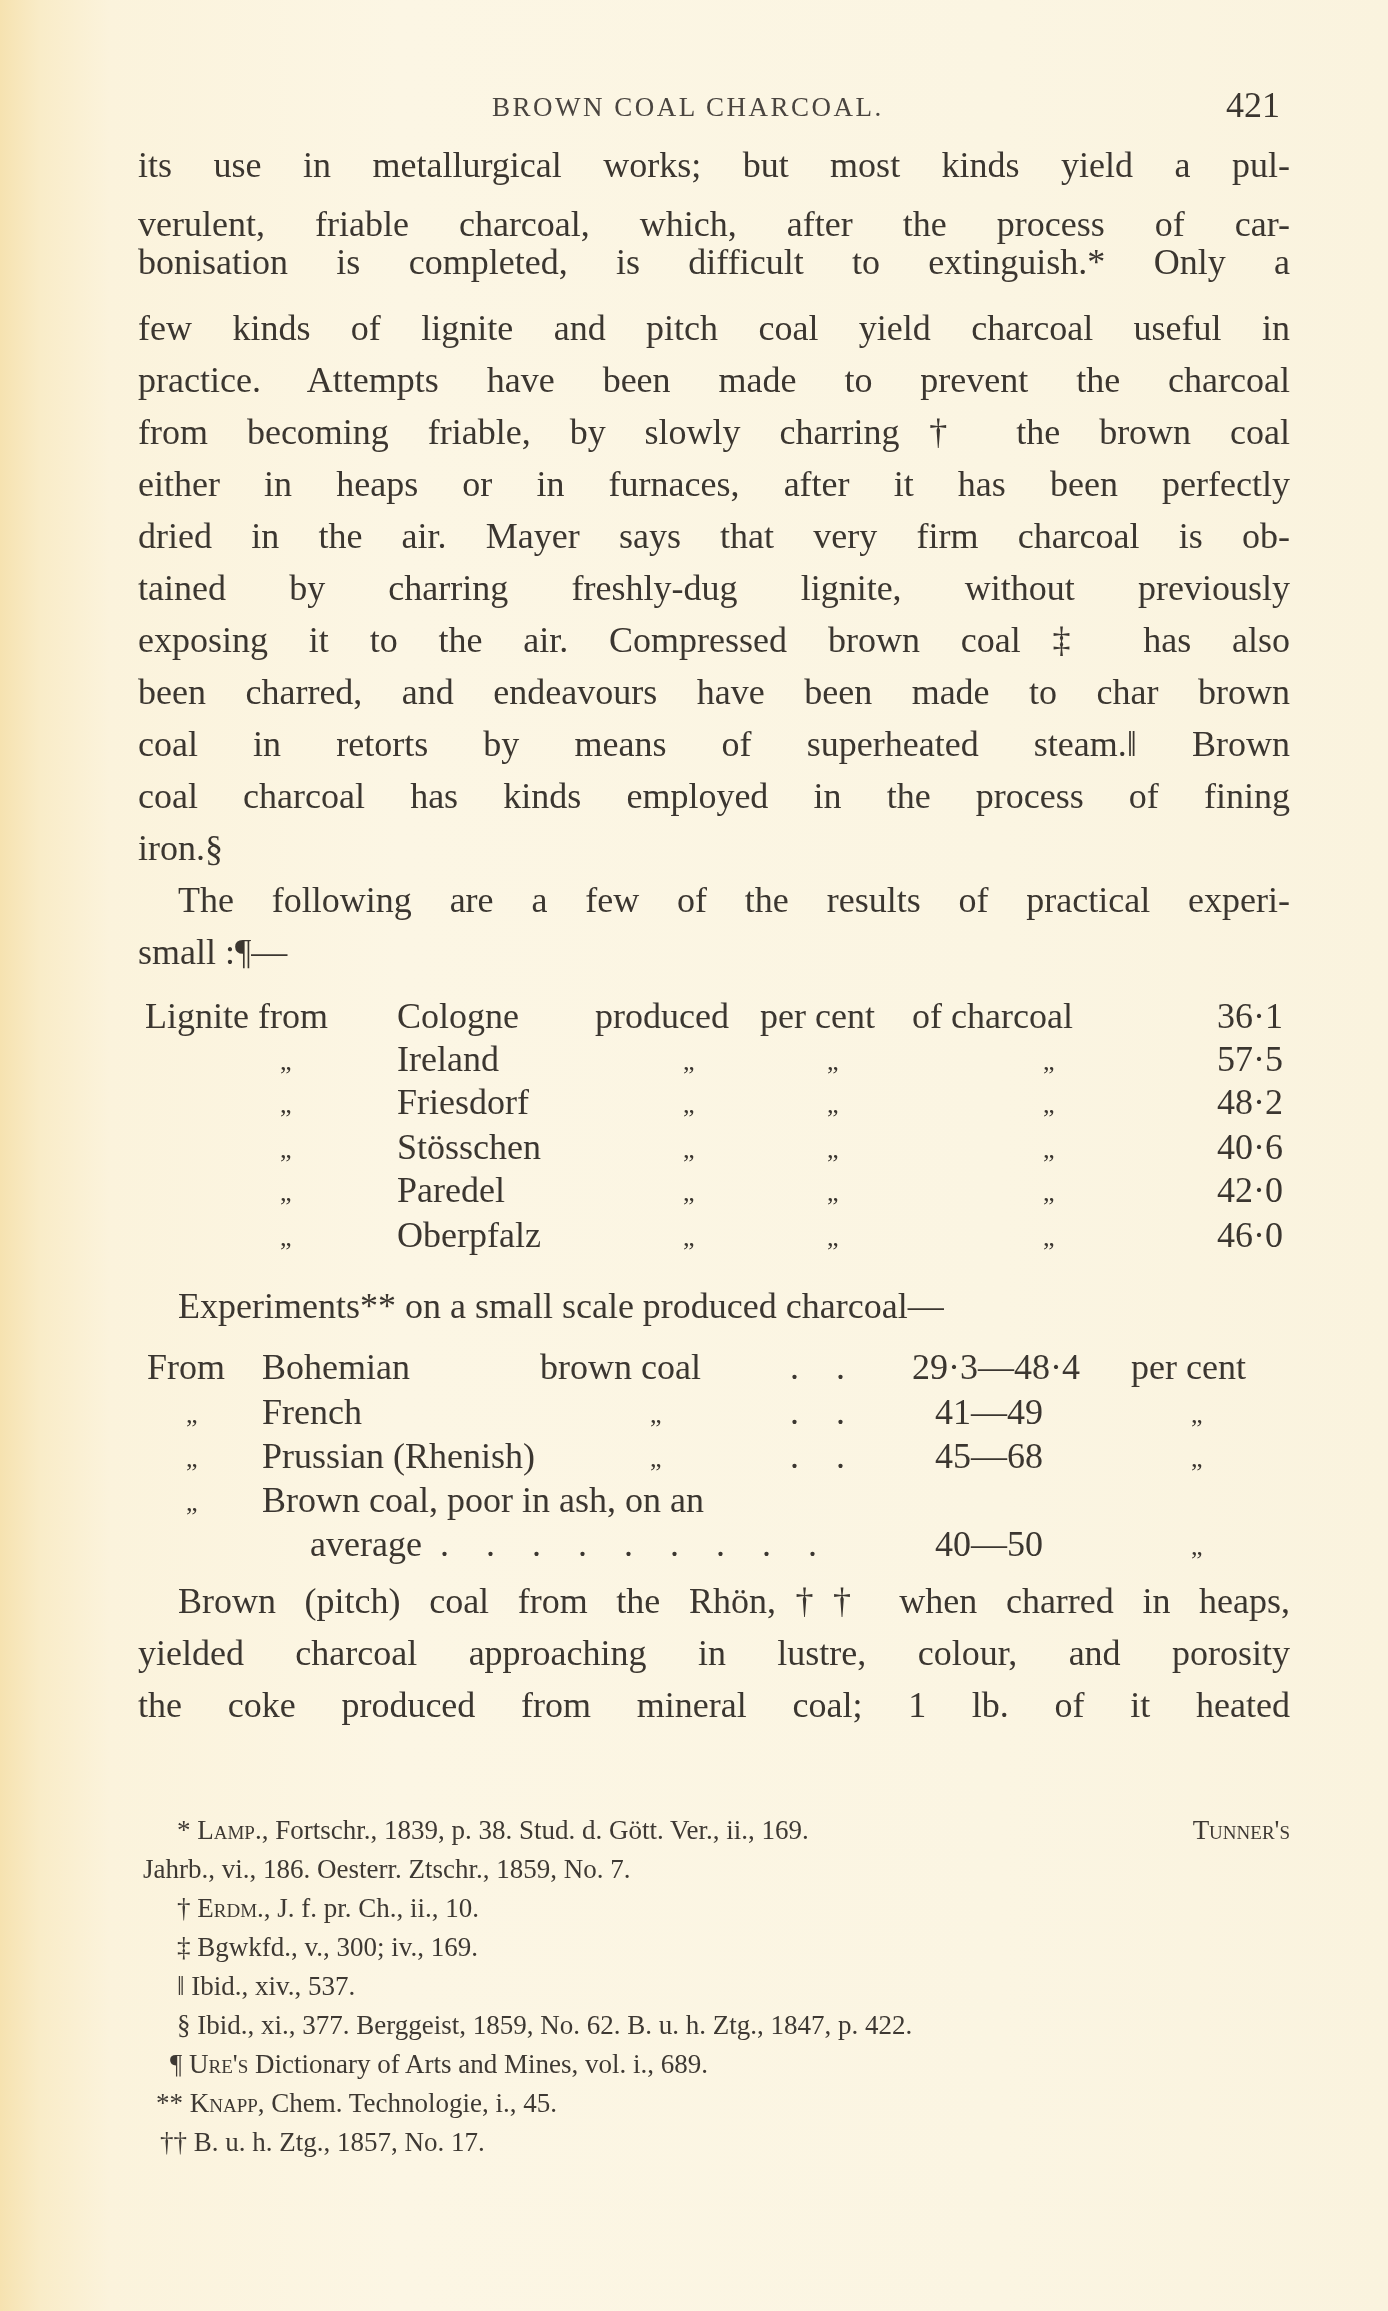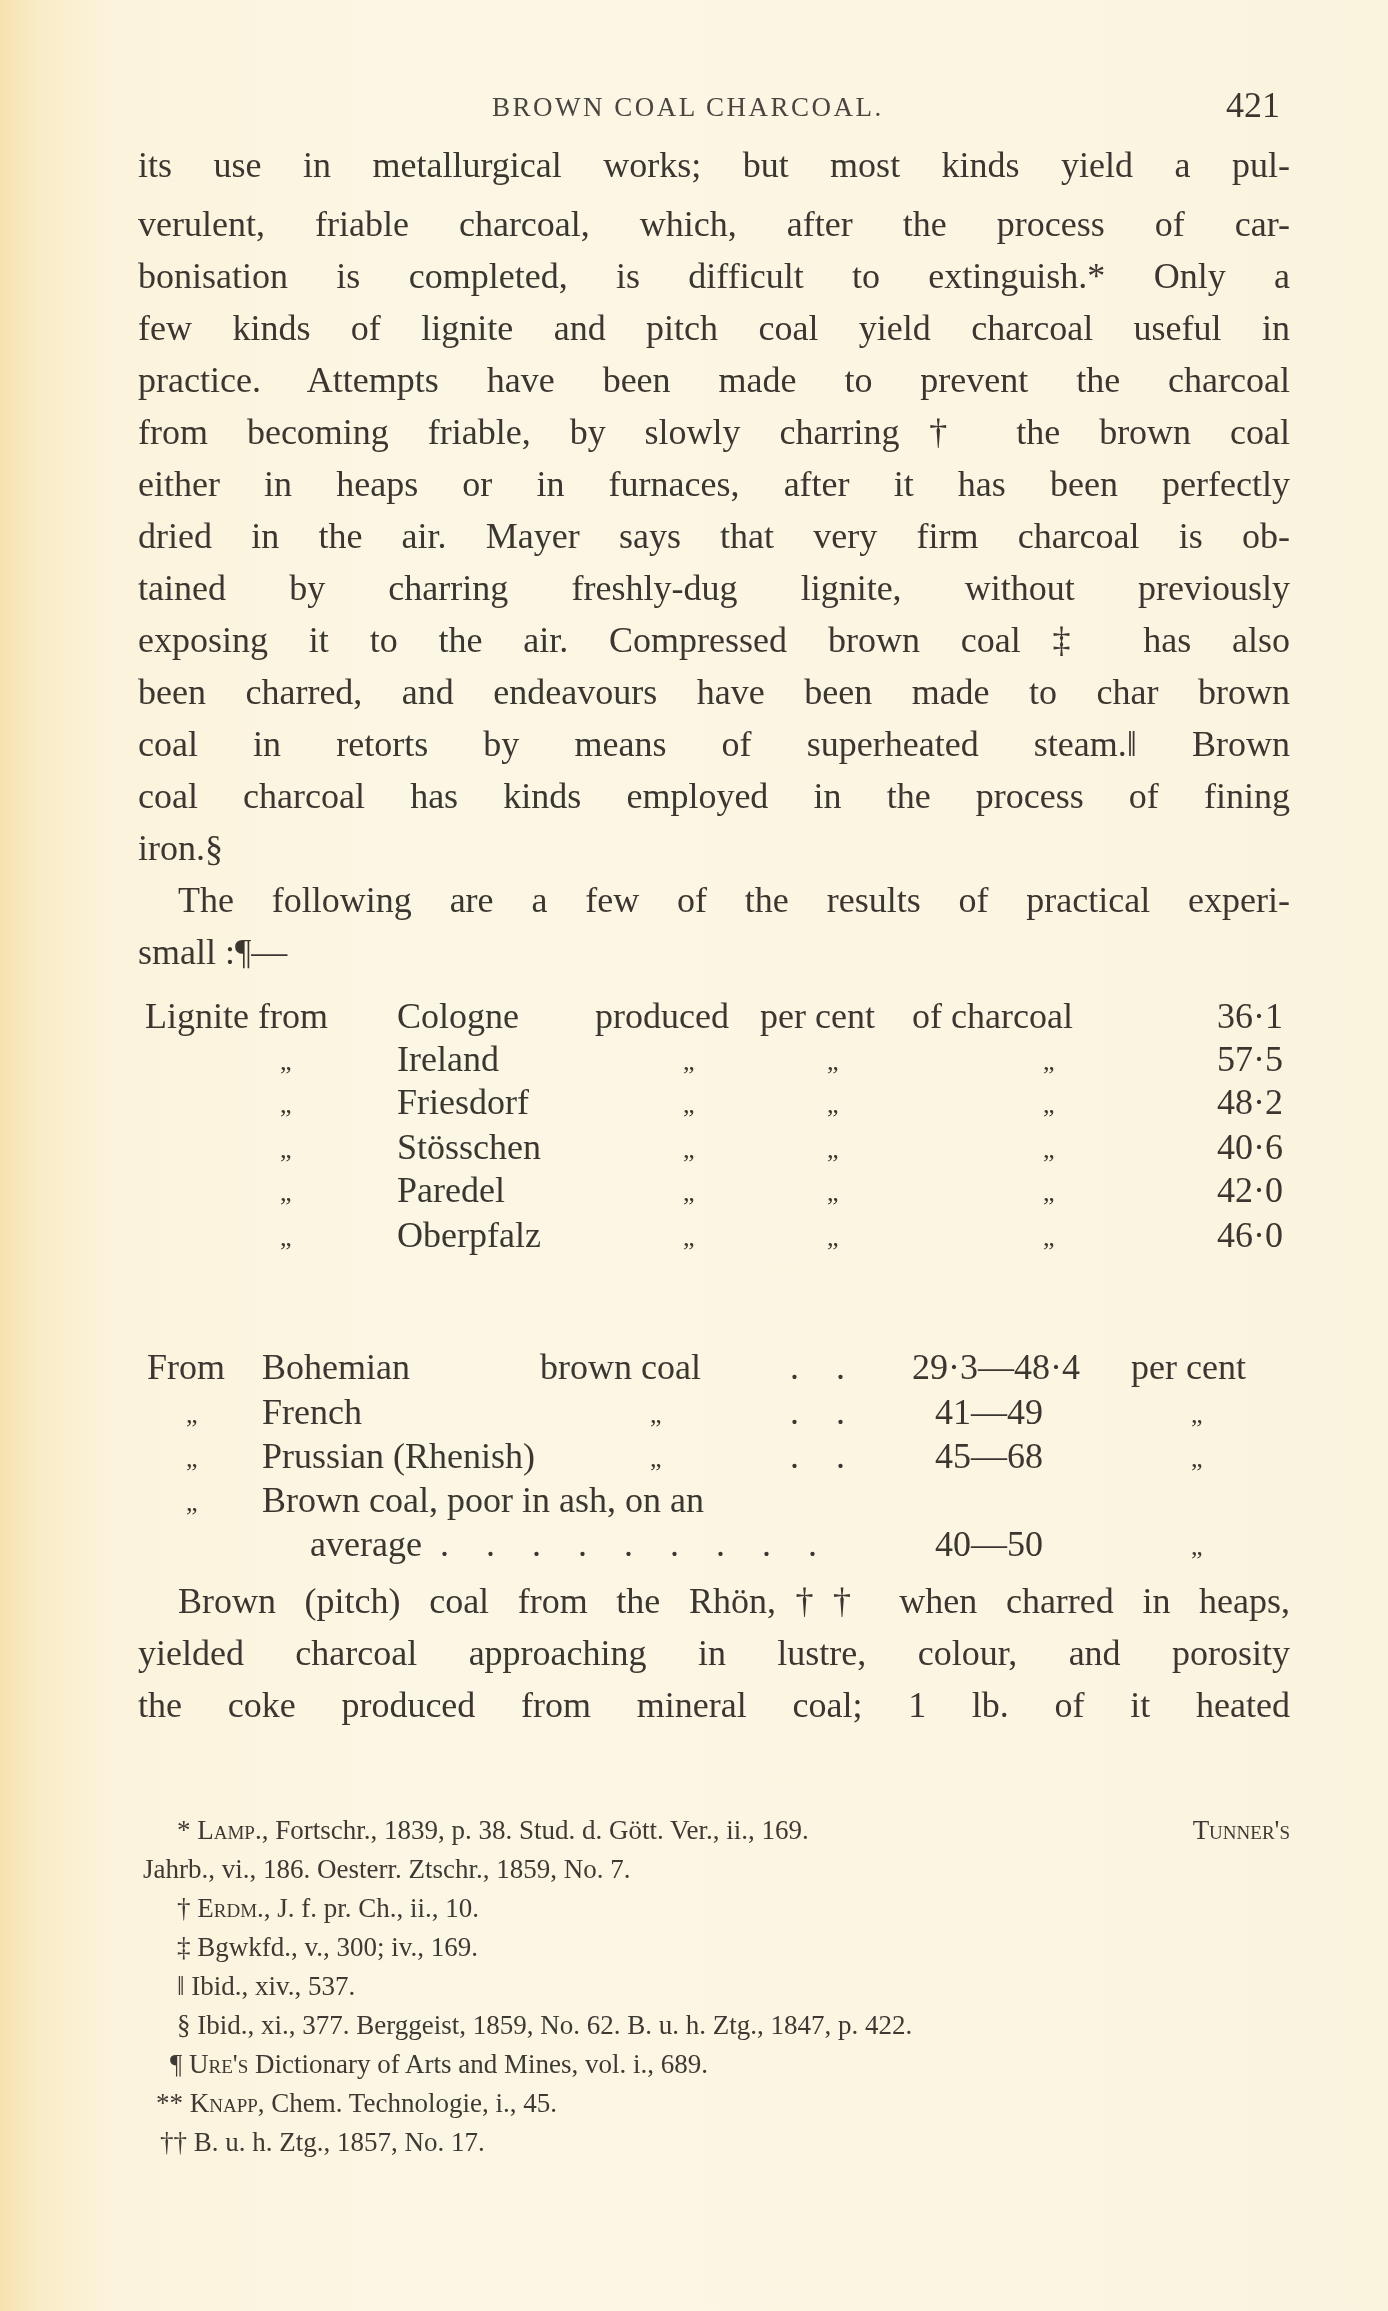--- a/index.html
+++ b/index.html
@@ -30,21 +30,21 @@
 <body>
 
 <div class="page">
 
   <div class="abs header-title">BROWN COAL CHARCOAL.</div>
   <div class="abs page-number">421</div>
 
   <div>
     <div class="line" style="top:143px">its use in metallurgical works; but most kinds yield a pul-</div>
     <div class="line" style="top:202px">verulent, friable charcoal, which, after the process of car-</div>
-    <div class="line" style="top:254px">bonisation is completed, is difficult to extinguish.* Only a</div>
+    <div class="line" style="top:240px">bonisation is completed, is difficult to extinguish.* Only a</div>
     <div class="line" style="top:306px">few kinds of lignite and pitch coal yield charcoal useful in</div>
     <div class="line" style="top:358px">practice. Attempts have been made to prevent the charcoal</div>
     <div class="line" style="top:410px">from becoming friable, by slowly charring† the brown coal</div>
     <div class="line" style="top:462px">either in heaps or in furnaces, after it has been perfectly</div>
     <div class="line" style="top:514px">dried in the air. Mayer says that very firm charcoal is ob-</div>
     <div class="line" style="top:566px">tained by charring freshly-dug lignite, without previously</div>
     <div class="line" style="top:618px">exposing it to the air. Compressed brown coal‡ has also</div>
     <div class="line" style="top:670px">been charred, and endeavours have been made to char brown</div>
     <div class="line" style="top:722px">coal in retorts by means of superheated steam.‖ Brown</div>
     <div class="line" style="top:774px">coal charcoal has kinds employed in the process of fining</div>
@@ -94,20 +94,21 @@
     <div class="cell" style="left:1217px; top:1168px">42·0</div>
 
     <div class="cell ditto" style="left:280px; top:1216px">„</div>
     <div class="cell" style="left:397px; top:1213px">Oberpfalz</div>
     <div class="cell ditto" style="left:683px; top:1216px">„</div>
     <div class="cell ditto" style="left:827px; top:1216px">„</div>
     <div class="cell ditto" style="left:1043px; top:1216px">„</div>
     <div class="cell" style="left:1217px; top:1213px">46·0</div>
   </div>
 
+  <div class="cell" style="left:178px; top:1284px">Experiments** on a small scale produced charcoal—</div>
 
   <div>
 
     <div class="cell" style="left:147px; top:1345px">From</div>
     <div class="cell" style="left:262px; top:1345px">Bohemian</div>
     <div class="cell" style="left:540px; top:1345px">brown coal</div>
     <div class="cell" style="left:790px; top:1345px; letter-spacing:14px">. .</div>
     <div class="cell" style="left:912px; top:1345px">29·3—48·4</div>
     <div class="cell" style="left:1131px; top:1345px">per cent</div>
 

